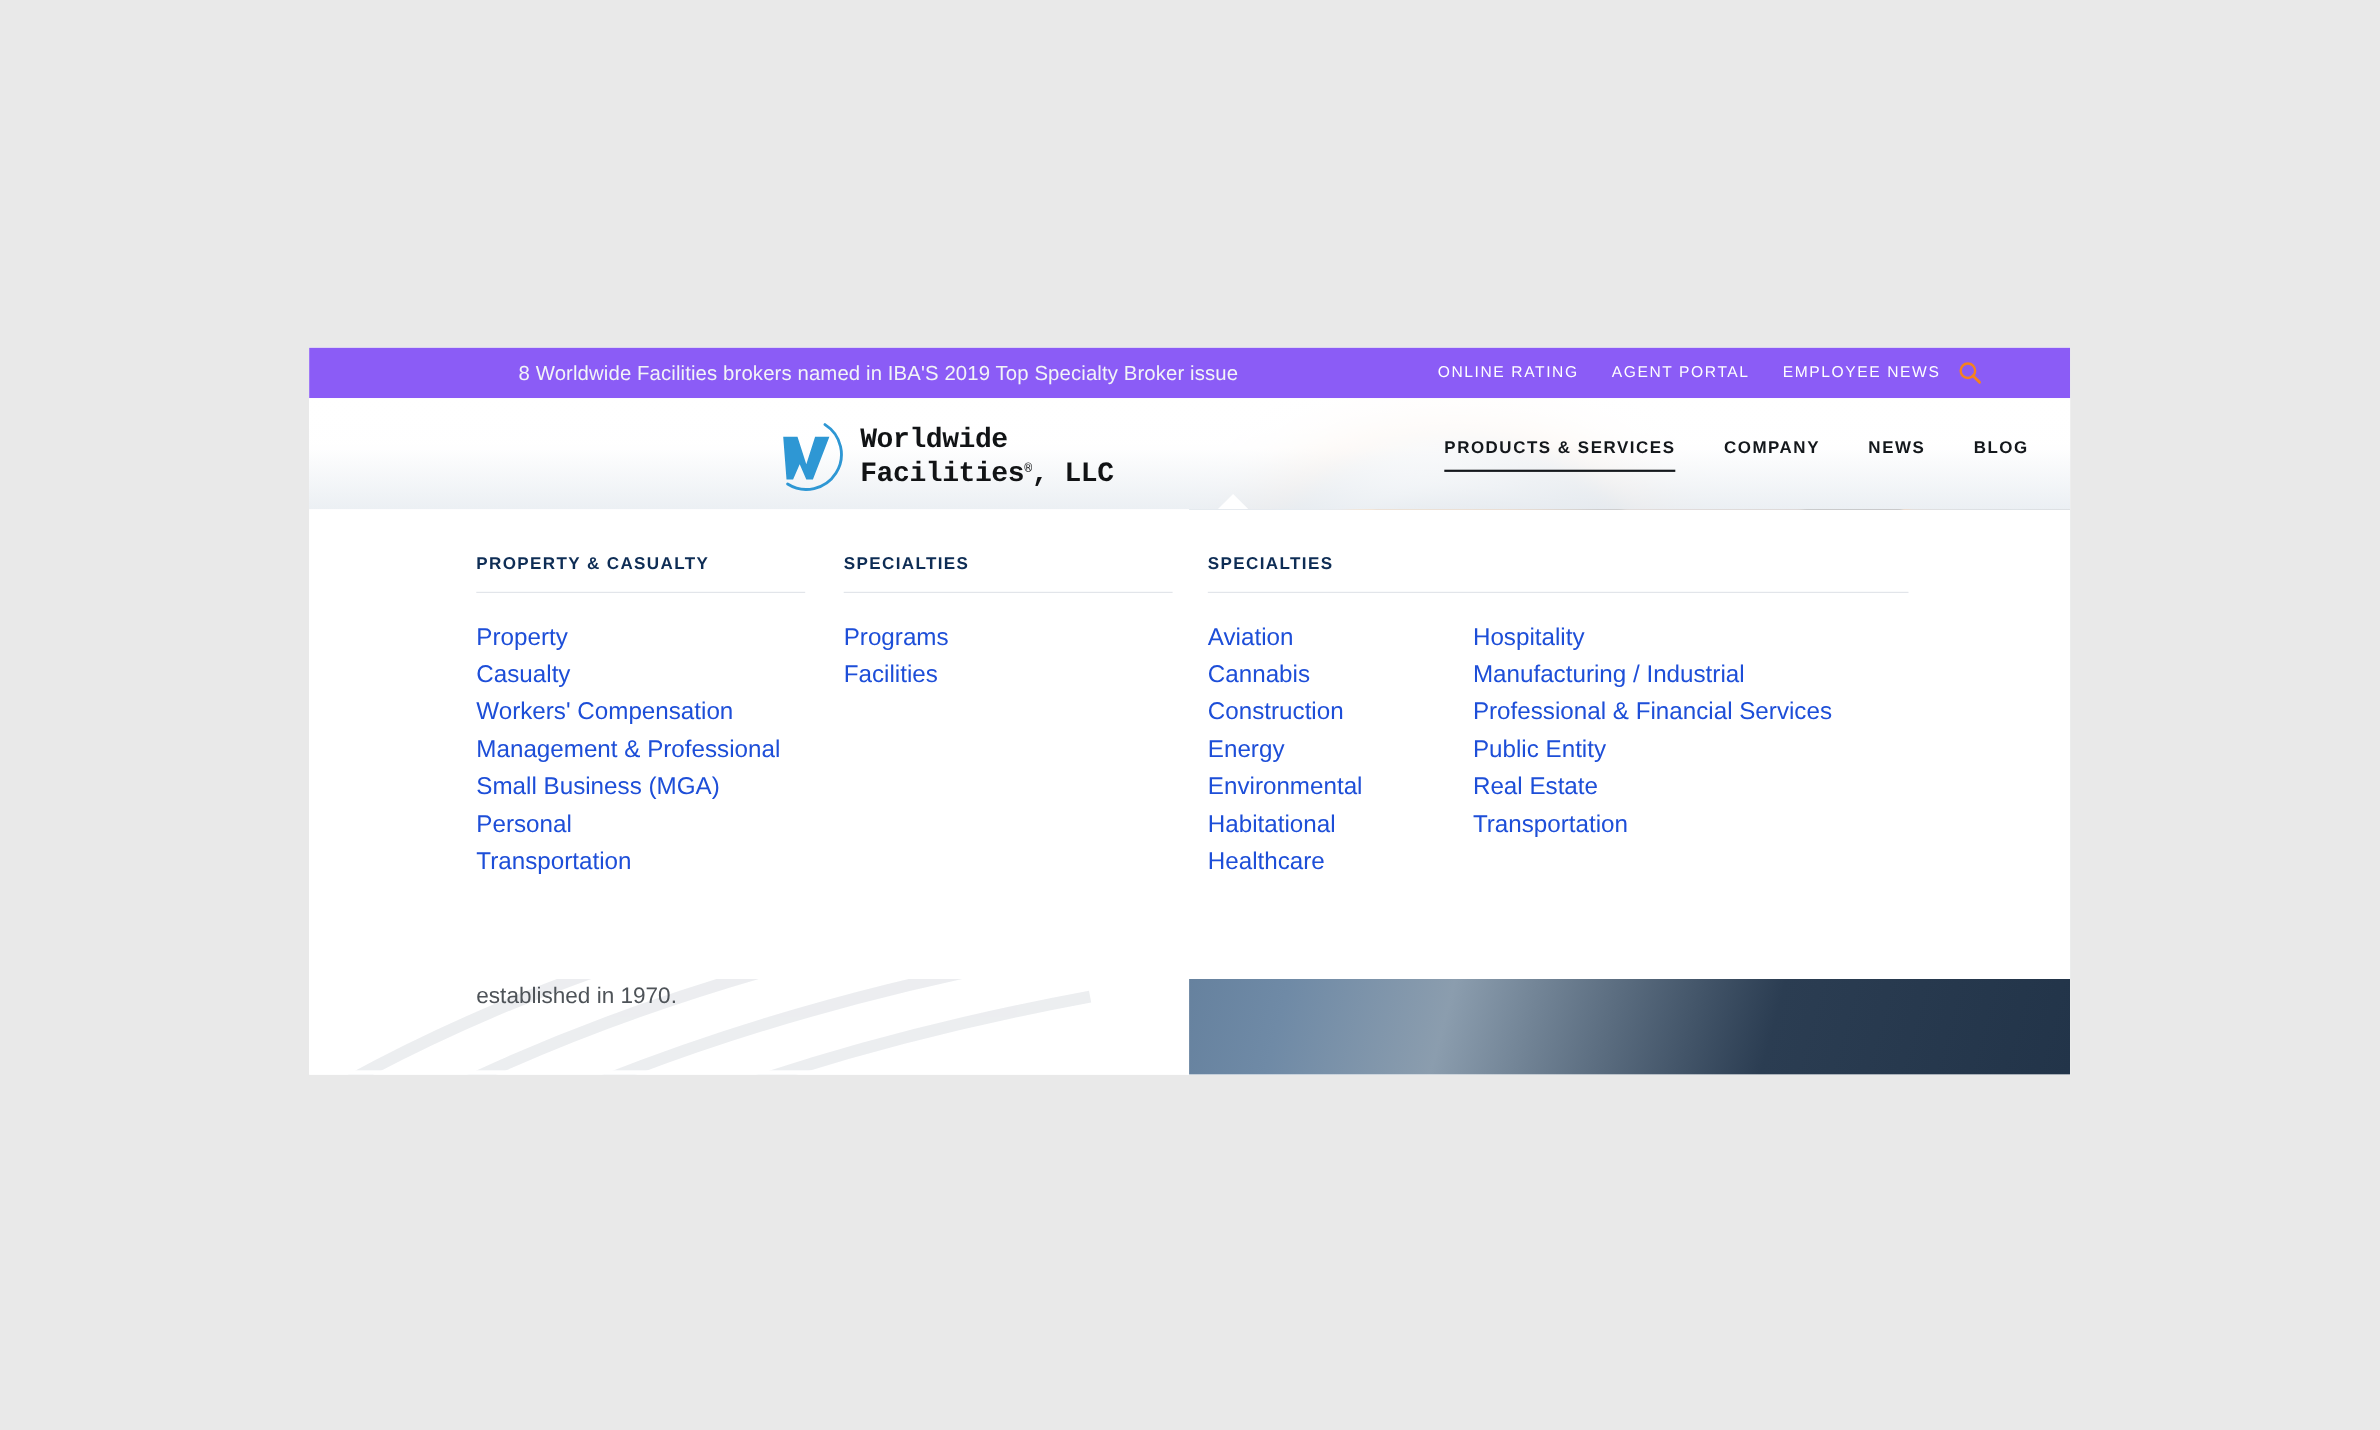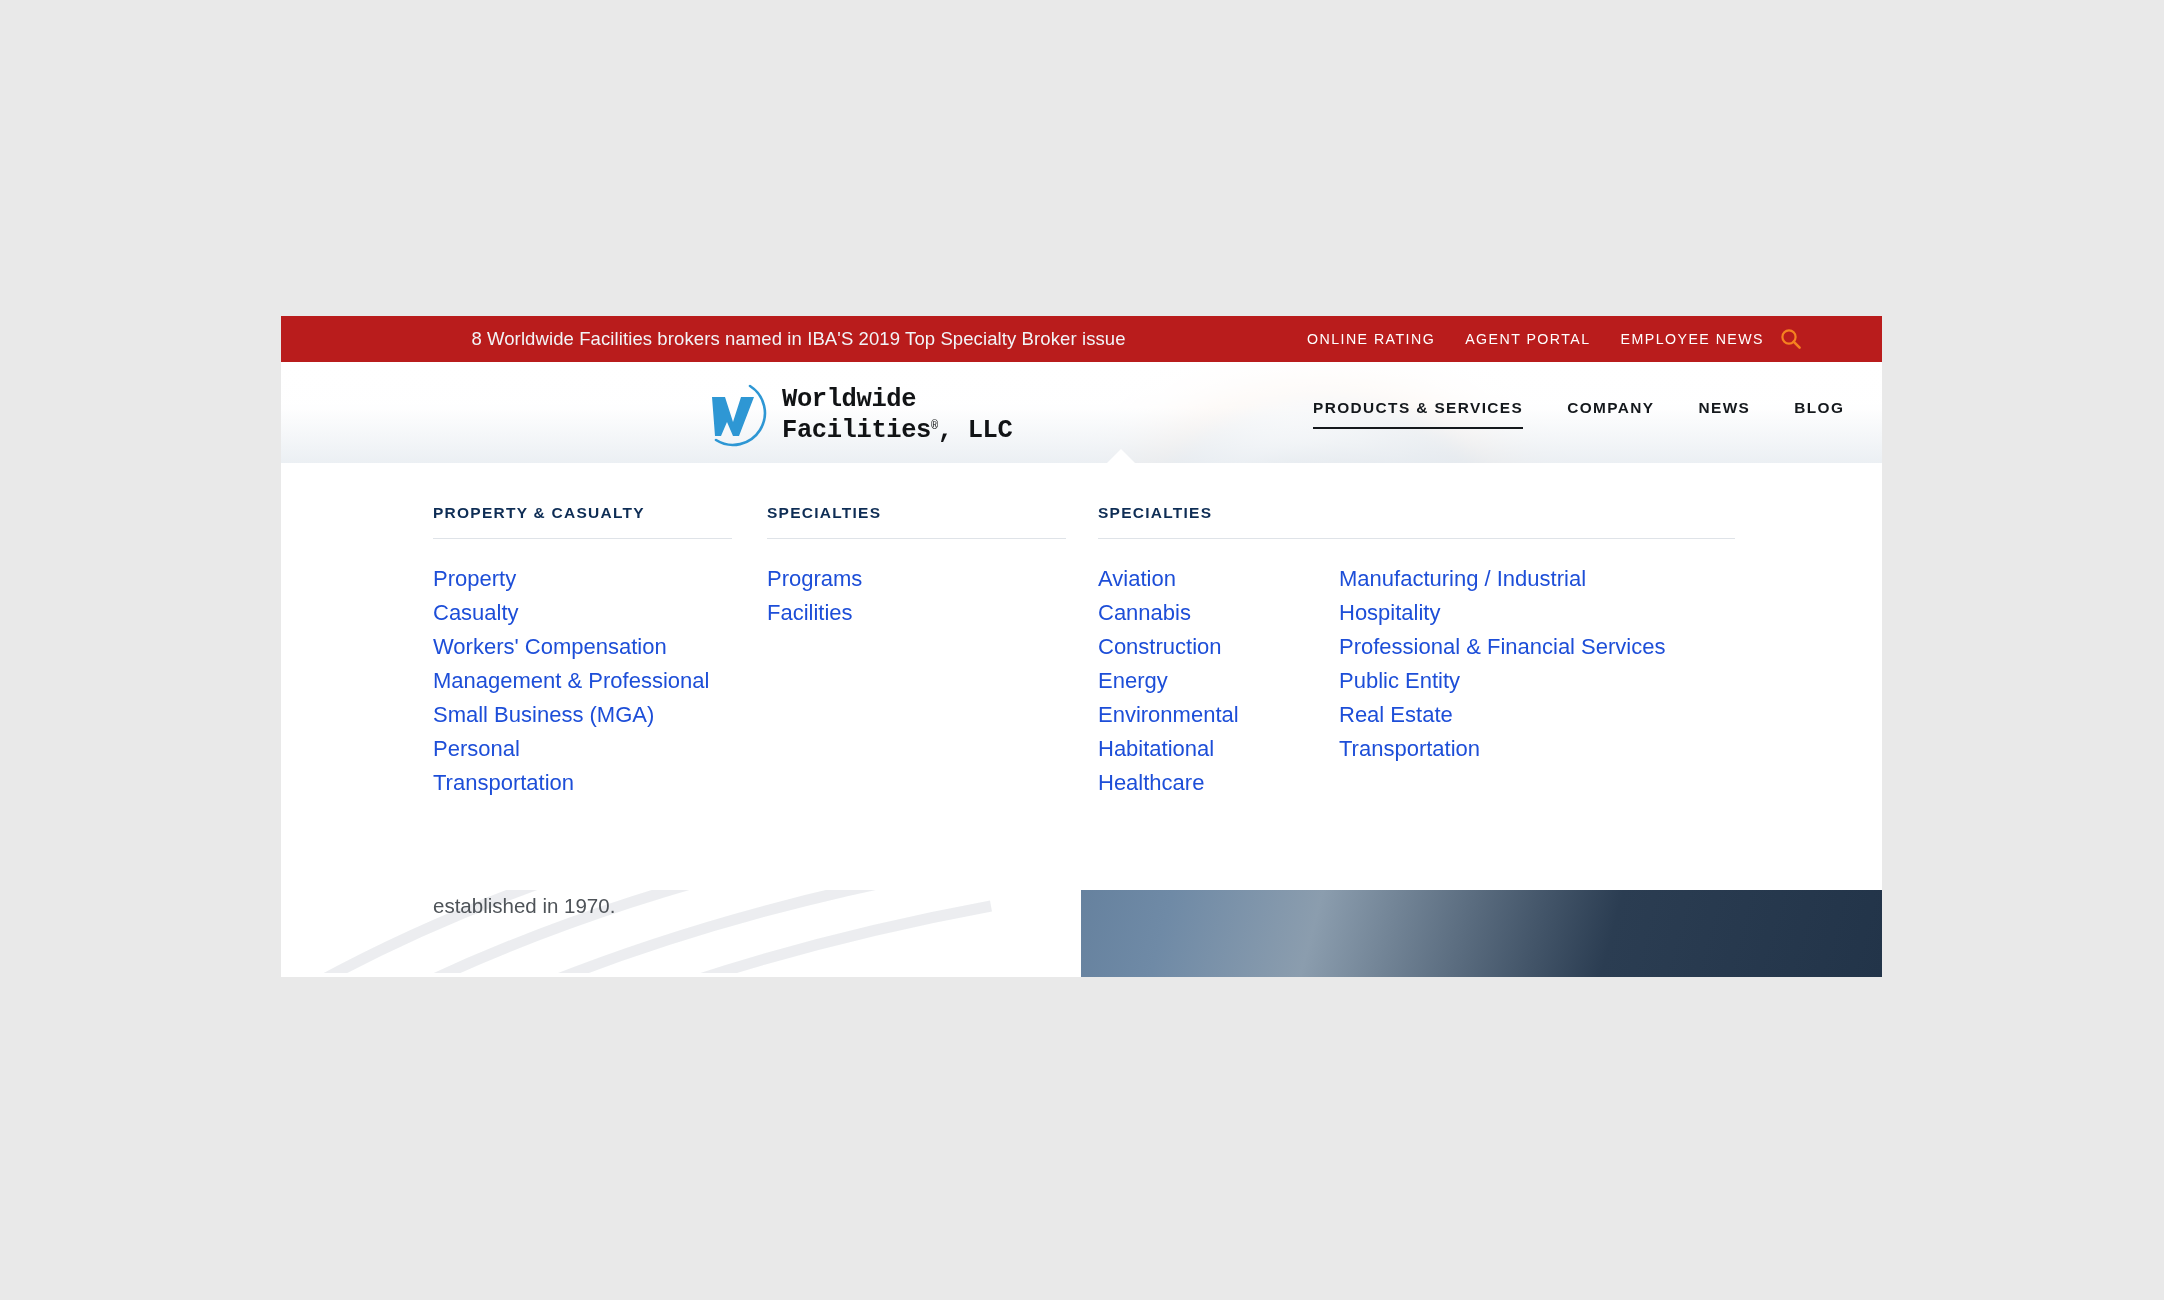--- a/index.html
+++ b/index.html
@@ -24,21 +24,21 @@
     background: #ffffff;
     overflow: hidden;
   }
 
   
   .utility-bar {
     position: absolute;
     left: 0; top: 0;
     width: 1601px;
     height: 46px;
-    background: #b91c1c;
+    background: #8b5cf6;
     color: #ffffff;
   }
   .announcement {
     position: absolute;
     left: 0; top: 0;
     width: 1035px;
     height: 46px;
     line-height: 46px;
     text-align: center;
     font-size: 18.5px;
@@ -457,22 +457,22 @@
       <div class="mm-title">SPECIALTIES</div>
       <div class="mm-rule"></div>
       <div class="mm-links">
         <a class="mm-link">Aviation</a>
         <a class="mm-link">Cannabis</a>
         <a class="mm-link">Construction</a>
         <a class="mm-link">Energy</a>
         <a class="mm-link">Environmental</a>
         <a class="mm-link">Habitational</a>
         <a class="mm-link">Healthcare</a>
+        <a class="mm-link">Hospitality</a>
         <a class="mm-link">Manufacturing / Industrial</a>
-        <a class="mm-link">Hospitality</a>
         <a class="mm-link">Professional &amp; Financial Services</a>
         <a class="mm-link">Public Entity</a>
         <a class="mm-link">Real Estate</a>
         <a class="mm-link">Transportation</a>
       </div>
     </div>
 
   </div>
 
 </div>

